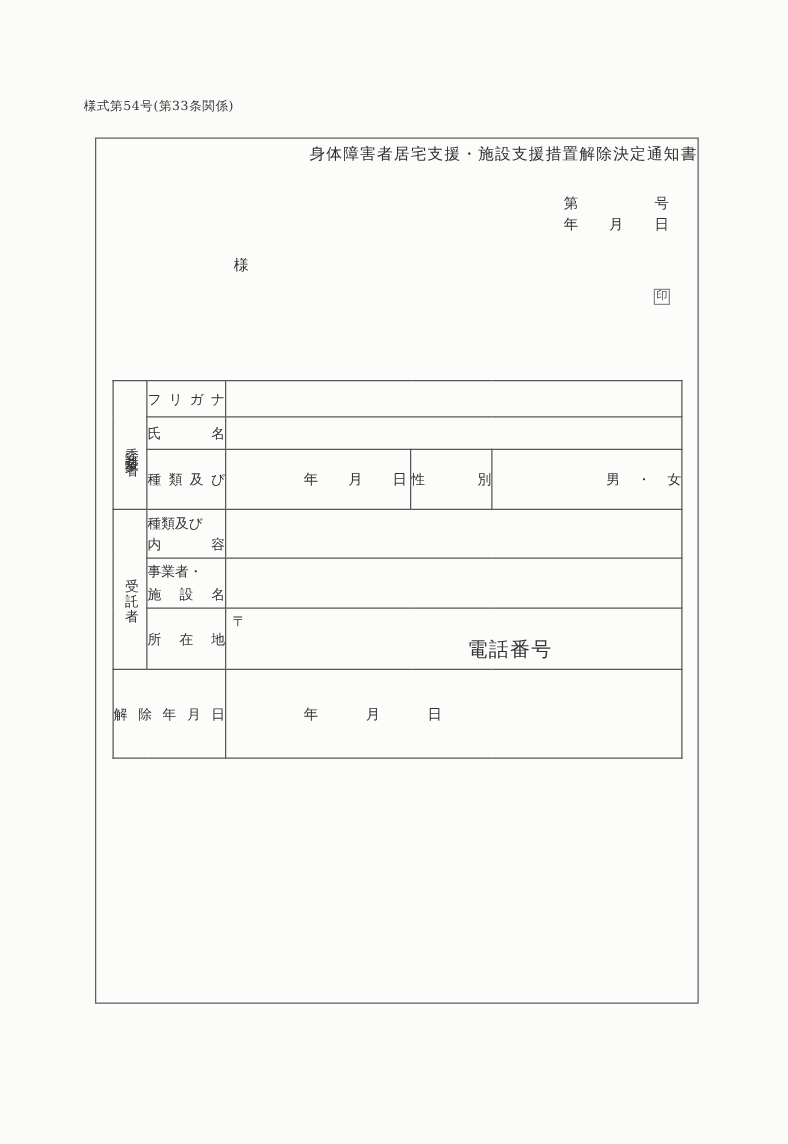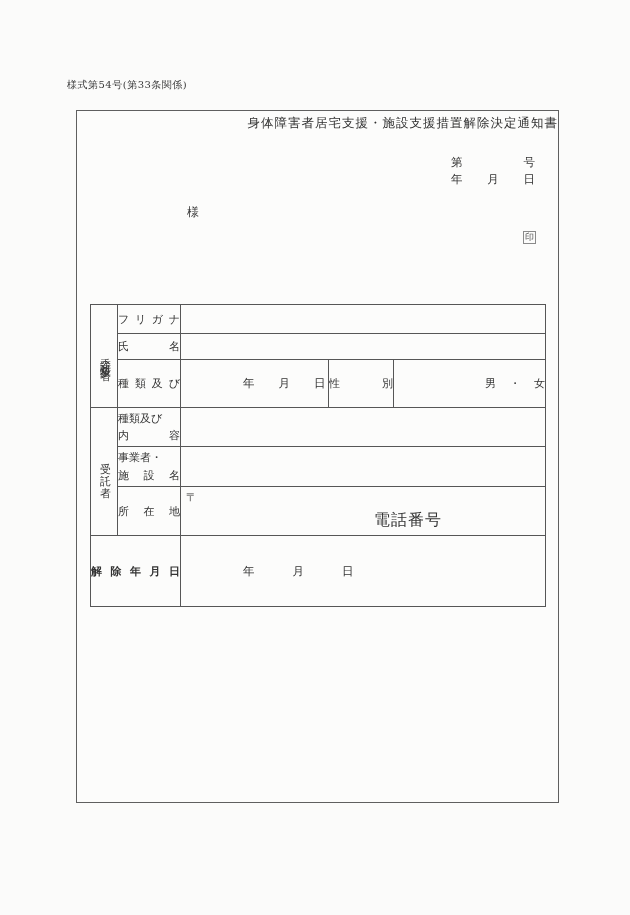--- a/index.html
+++ b/index.html
@@ -56,21 +56,21 @@
   .lbl-line{display:block;line-height:1.55;}
   tr.r-furigana td{border-bottom:1px dotted #999;}
   tr.r-furigana td.group-cell{border-bottom:1px solid #565656;}
   .ymd{display:flex;align-items:center;font-size:11.5px;}
   .ymd-birth{justify-content:flex-start;padding-left:62px;gap:24px;}
   .ymd-release{justify-content:flex-start;padding-left:62px;gap:38px;}
   td.sex-value-cell{text-align:right;font-size:11.5px;word-spacing:10px;}
   td.address-cell{position:relative;}
   #postal-mark{position:absolute;left:5px;top:3px;font-size:11px;}
   #phone-label{position:absolute;left:193px;bottom:4px;font-size:16px;letter-spacing:1px;}
-  td.release-label{font-size:11px;font-weight:bold;}
+  td.release-label{font-size:11px;}
 </style>
 </head>
 <body>
 
 <div id="style-number" class="abs">様式第54号(第33条関係)</div>
 
 <div id="outer-box" class="abs">
 
   <div id="doc-title" class="abs">身体障害者居宅支援・施設支援措置解除決定通知書</div>
 

